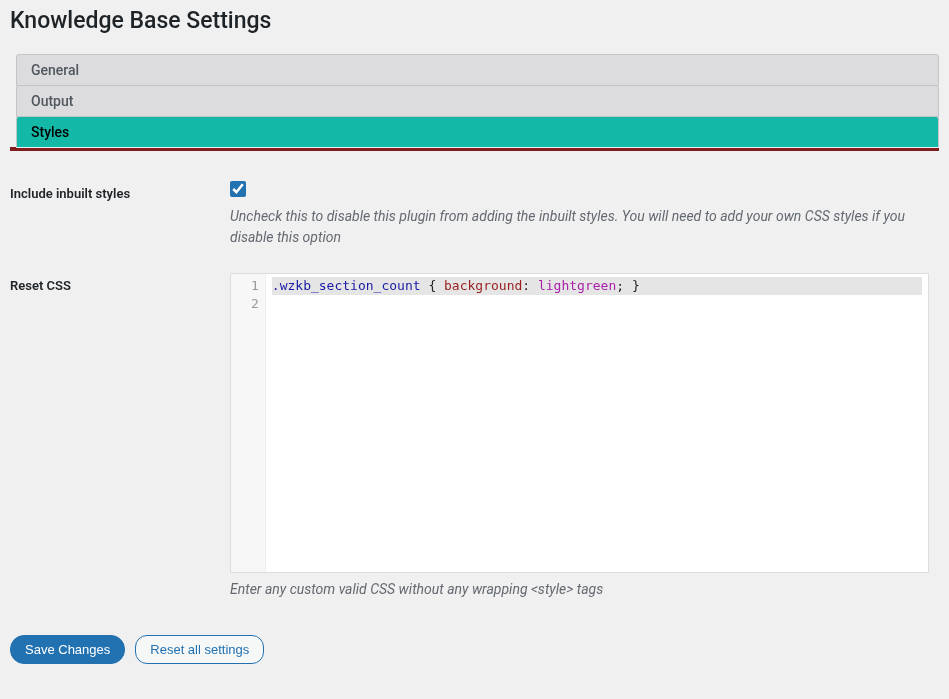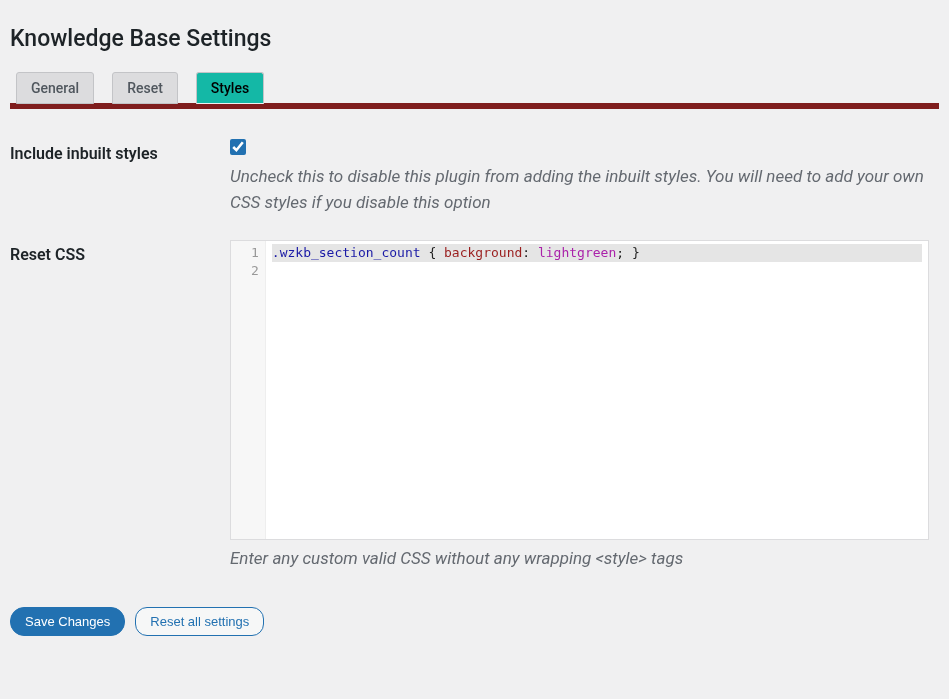--- a/index.html
+++ b/index.html
@@ -8,26 +8,27 @@
     font-size: 13px;
     color: #1d2327;
     background: #f0f0f1;
     padding: 0 10px 20px 10px;
     width: 949px;
   }
   h1.page-title {
     font-size: 23px;
     font-weight: 500;
     color: #1d2327;
-    padding: 25px 0 20px 0;
+    padding: 7px 0 20px 0;
   }
   .nav-tabs {
-    border-bottom: 6px solid #7f1d1d;
+    border-bottom: 4px solid #7f1d1d;
     display: flex;
-    gap: 12px;
+    gap: 0;
+    flex-direction: column;
   }
   .nav-tab {
     border: 1px solid #c3c4c7;
     background: #dcdcde;
     color: #50575e;
     font-size: 14px;
     font-weight: 500;
     padding: 7px 14px;
     margin-left: 6px;
     margin-bottom: -1px;
@@ -42,34 +43,34 @@
     color: #000;
   }
   .form-table {
     width: 100%;
     border-collapse: collapse;
     margin-top: 20px;
   }
   .form-table th {
     text-align: left;
     font-weight: 600;
-    font-size: 16px;
+    font-size: 13px;
     vertical-align: top;
     width: 220px;
     padding: 15px 10px 15px 0;
     color: #1d2327;
   }
   .form-table td {
     vertical-align: top;
     padding: 10px 10px 15px 0;
   }
   .desc {
     color: #646970;
     font-style: italic;
-    font-size: 17px;
+    font-size: 14px;
     line-height: 1.5;
     margin-top: 6px;
   }
   input[type="checkbox"] {
     width: 16px;
     height: 16px;
     accent-color: #2271b1;
   }
   .num-input-wrap {
     position: relative;
@@ -152,21 +153,21 @@
     cursor: pointer;
   }
 </style>
 </head>
 <body>
 
 <h1 class="page-title">Knowledge Base Settings</h1>
 
 <div class="nav-tabs">
   <a class="nav-tab">General</a>
-  <a class="nav-tab">Reset</a>
+  <a class="nav-tab">Output</a>
   <a class="nav-tab active">Styles</a>
 </div>
 
 <table class="form-table">
   <tbody>
       <tr>
     <th>Include inbuilt styles</th>
     <td>
       <input type="checkbox" checked="" style="">
       <p class="desc">Uncheck this to disable this plugin from adding the inbuilt styles. You will need to add your own CSS styles if you disable this option</p>

